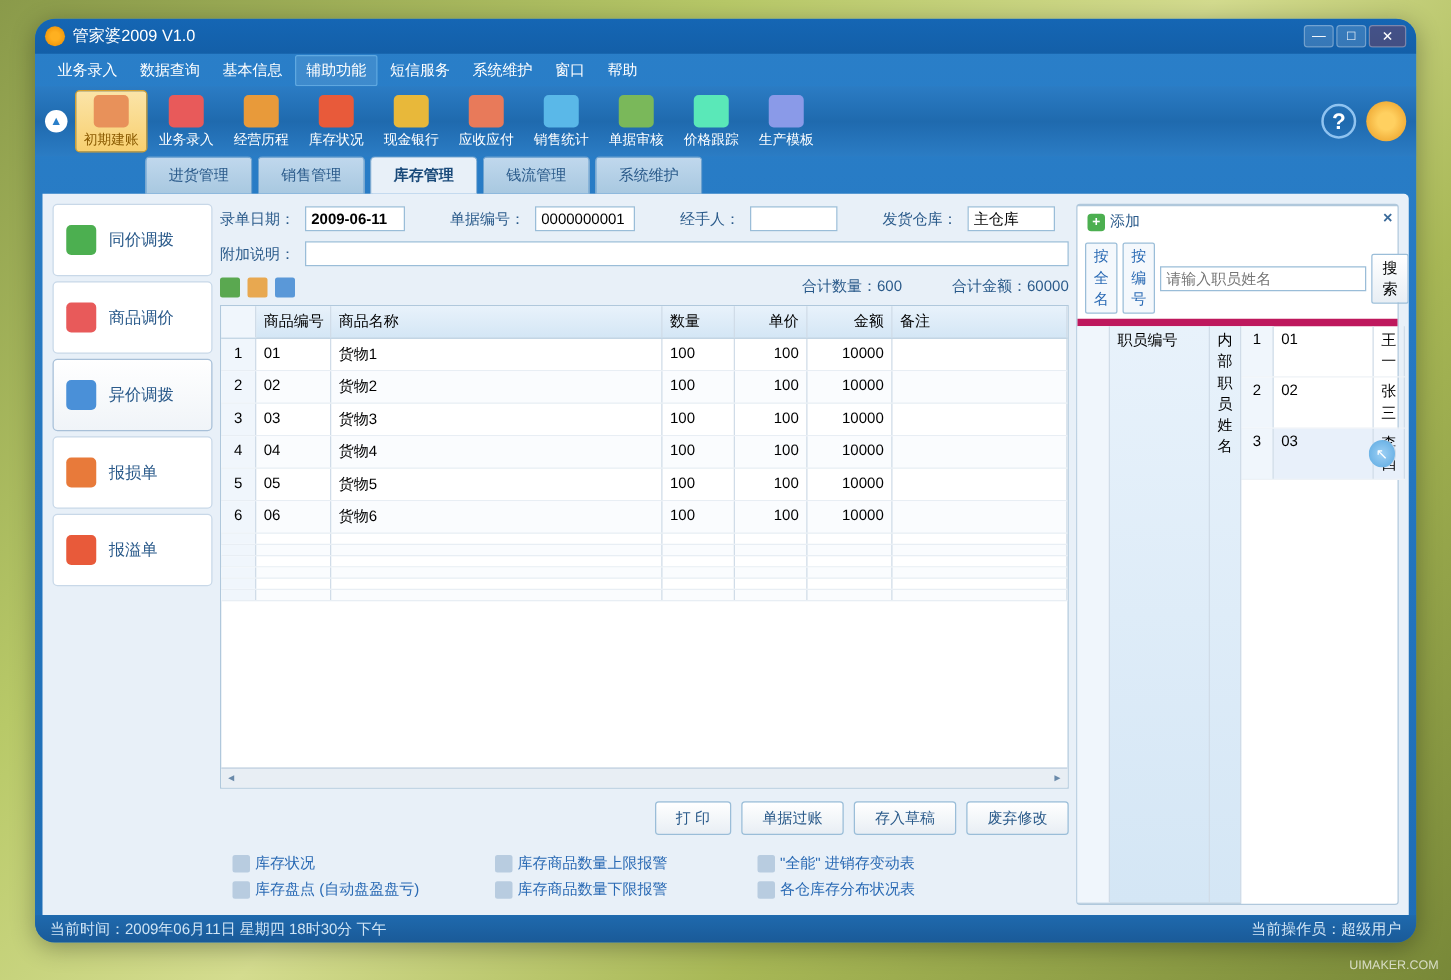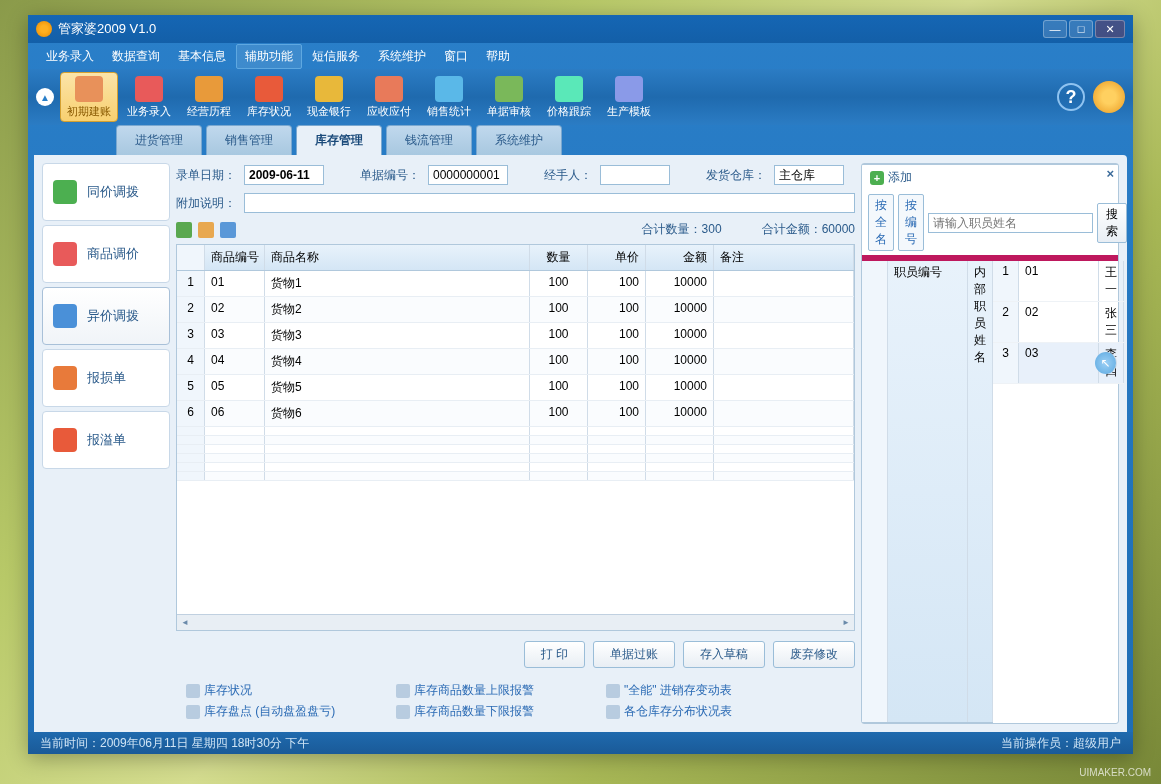--- a/index.html
+++ b/index.html
@@ -1,17 +1,17 @@
 <!DOCTYPE html>
 <html><head>
 <meta charset="utf-8">
 <style>
 * { margin: 0; padding: 0; box-sizing: border-box; font-family: "Microsoft YaHei", Arial, sans-serif; font-size: 12px; }
 body { background: linear-gradient(135deg, #8a9a4a 0%, #b8c968 30%, #d4dc8f 50%, #a8b856 70%, #788838 100%); width: 1161px; height: 784px; padding: 15px 28px 30px; position: relative; }
-.window { background: linear-gradient(180deg, #2a7fc9 0%, #1e6db5 100%); border-radius: 0; height: 100%; display: flex; flex-direction: column; box-shadow: 0 4px 20px rgba(0,0,0,0.3); overflow: hidden; }
+.window { background: linear-gradient(180deg, #2a7fc9 0%, #1e6db5 100%); border-radius: 16px; height: 100%; display: flex; flex-direction: column; box-shadow: 0 4px 20px rgba(0,0,0,0.3); overflow: hidden; }
 .titlebar { height: 28px; display: flex; align-items: center; padding: 0 8px; background: linear-gradient(180deg, #1566b4 0%, #135fa8 100%); }
 .titlebar-icon { width: 16px; height: 16px; background: radial-gradient(circle, #ffb020 30%, #e88800 100%); border-radius: 50%; margin-right: 6px; }
 .titlebar-text { color: #fff; font-size: 13px; flex: 1; }
 .win-controls { display: flex; gap: 2px; }
 .win-btn { width: 24px; height: 18px; background: rgba(255,255,255,0.15); border: 1px solid rgba(255,255,255,0.3); border-radius: 3px; color: #fff; display: flex; align-items: center; justify-content: center; cursor: pointer; font-size: 11px; }
 .win-btn.close { width: 30px; background: rgba(180,40,40,0.3); }
 .menubar { height: 26px; display: flex; align-items: center; padding: 0 10px; gap: 2px; }
 .menu-item { color: #fff; padding: 3px 8px; cursor: pointer; border-radius: 2px; }
 .menu-item.active { border: 1px solid #5fa8e0; background: rgba(255,255,255,0.1); }
 .toolbar { height: 56px; display: flex; align-items: center; padding: 0 8px; background: linear-gradient(180deg, #2b7cc4 0%, #1f6aae 50%, #2b7cc4 100%); position: relative; }
@@ -42,21 +42,21 @@
 .totals { margin-left: auto; display: flex; gap: 40px; color: #2a5a8a; }
 .grid-wrap { flex: 1; border: 1px solid #b0c8dc; background: #fff; display: flex; flex-direction: column; min-height: 0; }
 .grid-head { display: flex; background: linear-gradient(180deg, #e8f2fb 0%, #d4e6f5 100%); border-bottom: 1px solid #b0c8dc; }
 .grid-head div, .grid-row div { border-right: 1px solid #d0dce8; padding: 4px 6px; overflow: hidden; white-space: nowrap; }
 .grid-body { flex: 1; overflow-y: auto; }
 .grid-row { display: flex; border-bottom: 1px solid #e8eef4; }
 .grid-row:nth-child(even) { background: #fafcfe; }
 .col-idx { width: 28px; text-align: center; background: #f0f6fc; }
 .col-code { width: 60px; }
 .col-name { width: 200px; flex: 1; }
-.col-qty { width: 58px; text-align: center; }
+.col-qty { width: 58px; text-align: left; }
 .col-price { width: 58px; text-align: right; }
 .col-amt { width: 68px; text-align: right; }
 .col-note { width: 140px; }
 .scrollbar-h { height: 16px; background: #e8eef4; border-top: 1px solid #c0d0e0; display: flex; align-items: center; padding: 0 16px; position: relative; }
 .scrollbar-h::before, .scrollbar-h::after { content: '◄'; position: absolute; font-size: 8px; color: #6a8aaa; }
 .scrollbar-h::before { left: 4px; }
 .scrollbar-h::after { content: '►'; right: 4px; }
 .action-btns { display: flex; gap: 8px; justify-content: flex-end; padding: 6px 0; }
 .action-btn { padding: 4px 16px; background: linear-gradient(180deg, #fff 0%, #e8eef4 100%); border: 1px solid #9abdd8; border-radius: 3px; cursor: pointer; color: #2a5a8a; }
 .bottom-links { display: flex; flex-wrap: wrap; gap: 4px 30px; padding: 4px 10px; }
@@ -211,21 +211,21 @@
       </div>
       <div class="form-row">
         <label>附加说明：</label>
         <input style="flex: 1 1 0%;">
       </div>
       <div class="mini-icons">
         <div class="mini-icon" style="background:#5aa850"></div>
         <div class="mini-icon" style="background:#e8a850"></div>
         <div class="mini-icon" style="background:#5a98d8"></div>
         <div class="totals">
-          <span><span>合计数量：</span><span>300</span></span>
+          <span><span>合计数量：</span><span>600</span></span>
           <span><span>合计金额：</span><span>60000</span></span>
         </div>
       </div>
 
       <div class="grid-wrap">
         <div class="grid-head">
           <div class="col-idx"></div>
           <div class="col-code">商品编号</div>
           <div class="col-name">商品名称</div>
           <div class="col-qty">数量</div>

